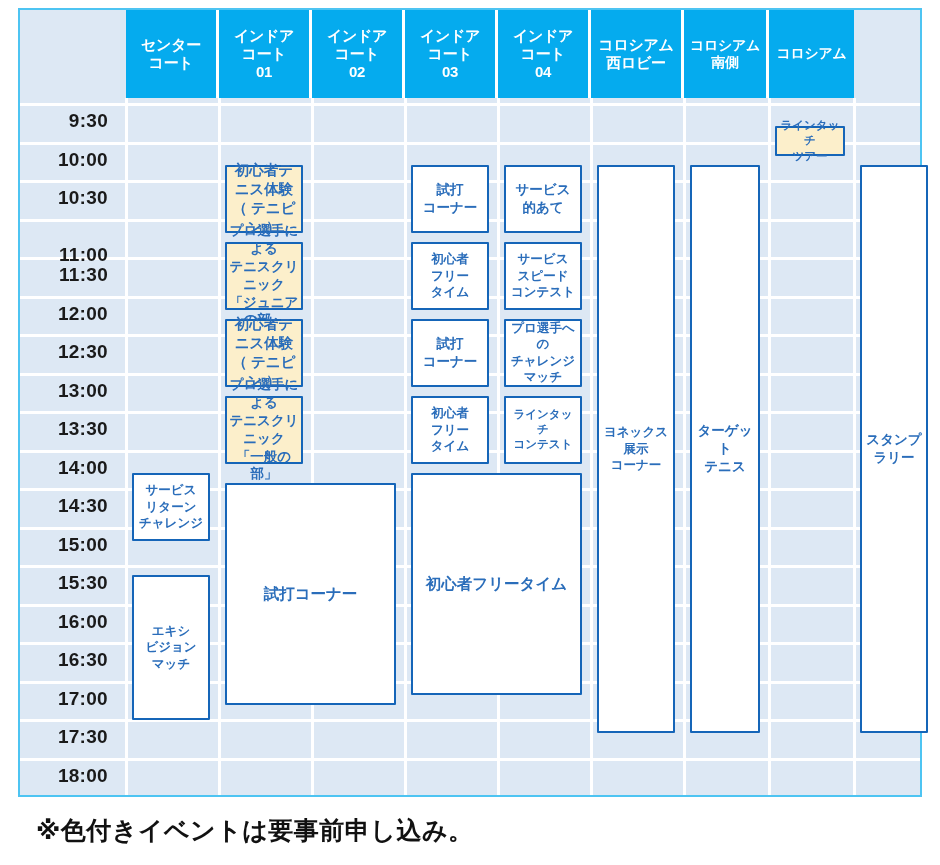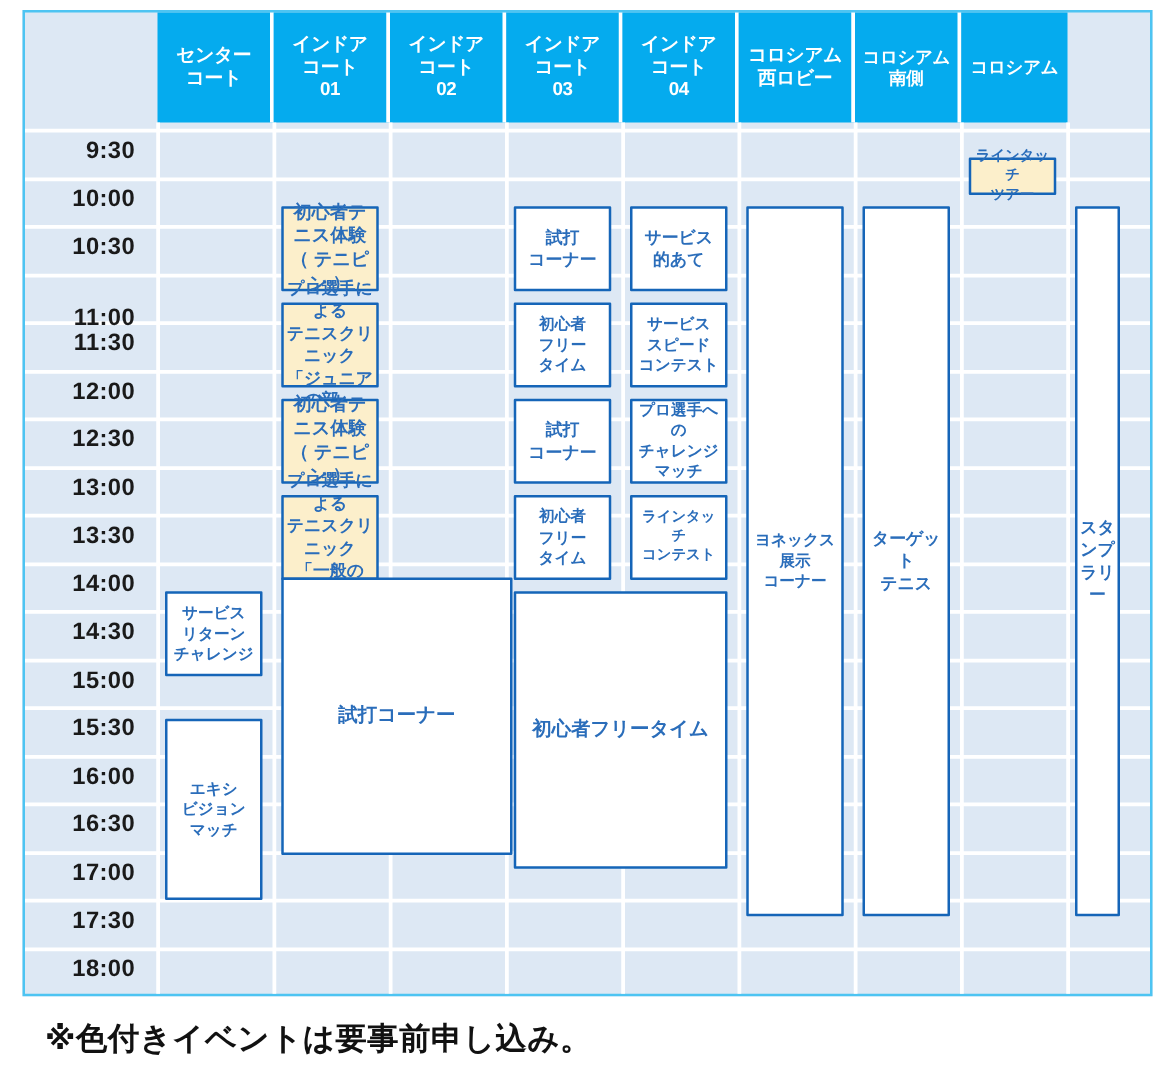--- a/index.html
+++ b/index.html
@@ -334,21 +334,21 @@
             <span style="display: block;">チャレンジ</span>
           </div>
         </div>
         <div class="ev" style="left: 112px; top: 451.75px; width: 78px; height: 145px; margin-top: 25px;">
           <div class="txt fs12">
             <span style="display: block;">エキシ</span>
             <span style="display: block;">ビジョン</span>
             <span style="display: block;">マッチ</span>
           </div>
         </div>
-        <div class="ev" style="left: 205px; top: 364px; width: 185px; height: 222px;">
+        <div class="ev" style="left: 205px; top: 385px; width: 171px; height: 222px;">
           <div class="txt fs15">
             <span style="display: block;">試打コーナー</span>
           </div>
         </div>
         <div class="ev" style="left: 391px; top: 374.75px; width: 171px; height: 222px;">
           <div class="txt fs15">
             <span style="display: block;">初心者フリータイム</span>
           </div>
         </div>
         <div class="ev" style="left: 577px; top: 66.75px; width: 78px; height: 568.5px;">
@@ -363,21 +363,21 @@
             <span style="display: block;">ターゲット</span>
             <span style="display: block;">テニス</span>
           </div>
         </div>
         <div class="ev cream" style="left: 755px; top: 28.25px; width: 70px; height: 29.5px;">
           <div class="txt fs11">
             <span style="display: block;">ラインタッチ</span>
             <span style="display: block;">ツアー</span>
           </div>
         </div>
-        <div class="ev" style="left: 840px; top: 66.75px; width: 36px; height: 568.5px;">
+        <div class="ev" style="left: 840px; top: 66.75px; width: 68px; height: 568.5px;">
           <div class="txt fs13">
             <span style="display: block;">スタンプ</span>
             <span style="display: block;">ラリー</span>
           </div>
         </div>
       </div>
 
   </div>
 
   <div id="footnote">※色付きイベントは要事前申し込み。</div>

